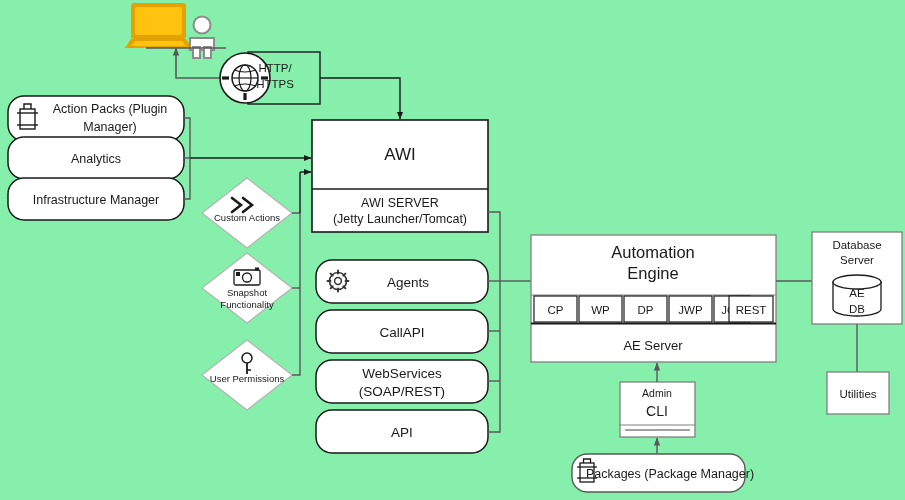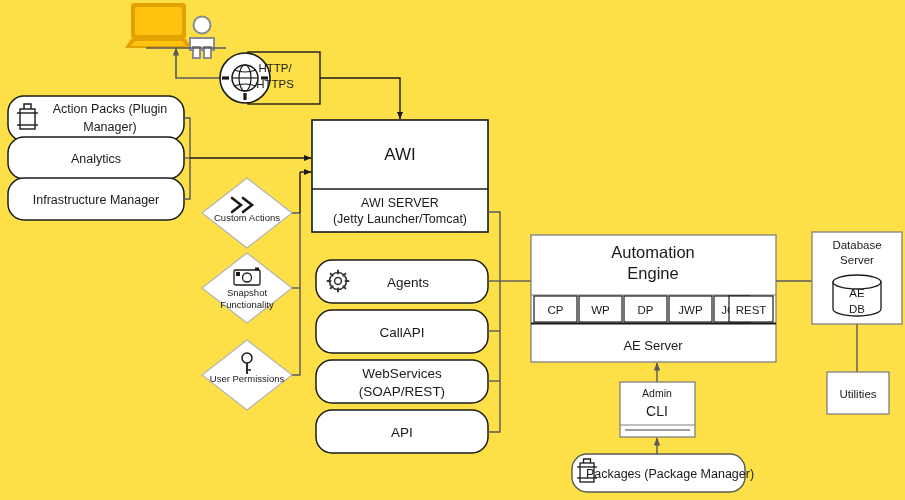--- a/index.html
+++ b/index.html
@@ -1,18 +1,18 @@
 <!DOCTYPE html>
 <html><head>
 <meta charset="utf-8">
 <style>
   html,body{margin:0;padding:0;background:#ffffff;}
   body{width:905px;height:500px;overflow:hidden;
        font-family:"Liberation Sans","DejaVu Sans",sans-serif;}
-  #stage{position:relative;width:905px;height:500px;background:#fde047;}
+  #stage{position:relative;width:905px;height:500px;background:#86efac;}
   svg#diagram{position:absolute;left:0;top:0;width:905px;height:500px;}
   .lbl{font-family:"Liberation Sans","DejaVu Sans",sans-serif;fill:#1a1a1a;}
 </style>
 </head>
 <body>
 
 <div id="stage">
 <svg id="diagram" viewBox="0 0 905 500" xmlns="http://www.w3.org/2000/svg">
   <defs>
     <marker id="arrowDark" markerWidth="9" markerHeight="9" refX="7.5" refY="3.2" orient="auto" markerUnits="userSpaceOnUse">

